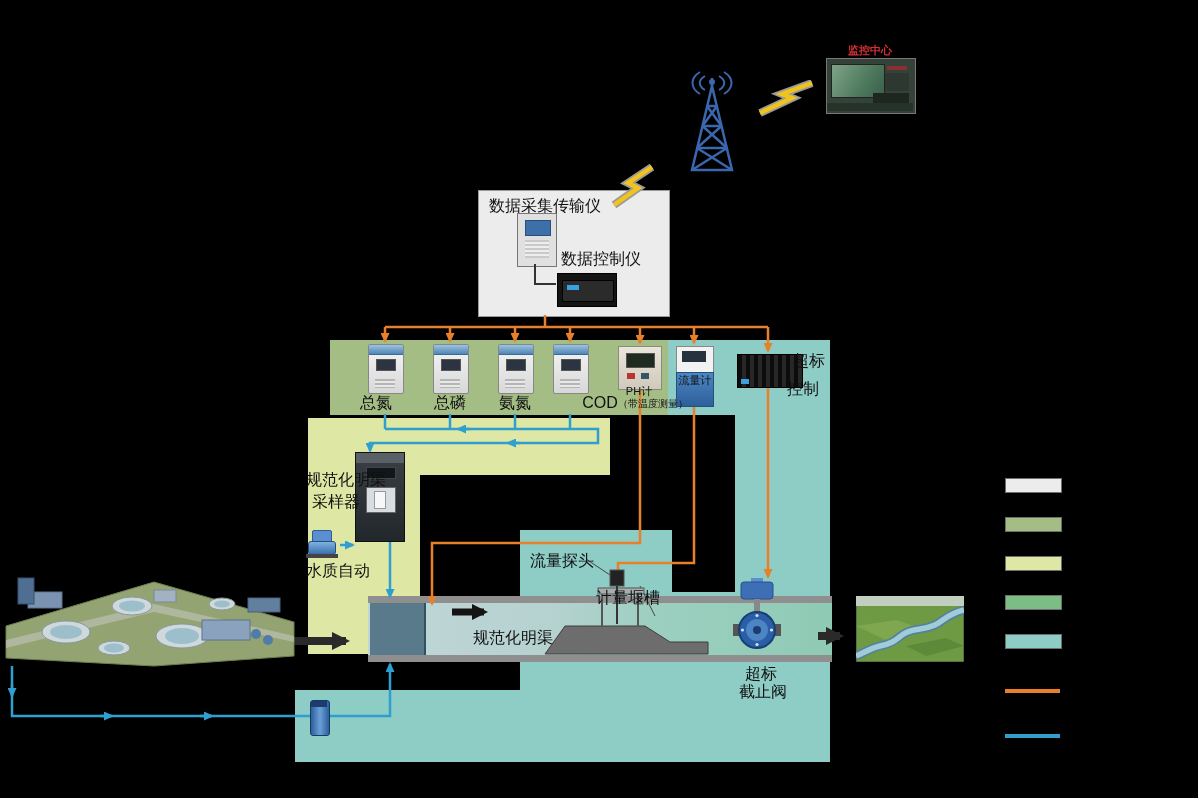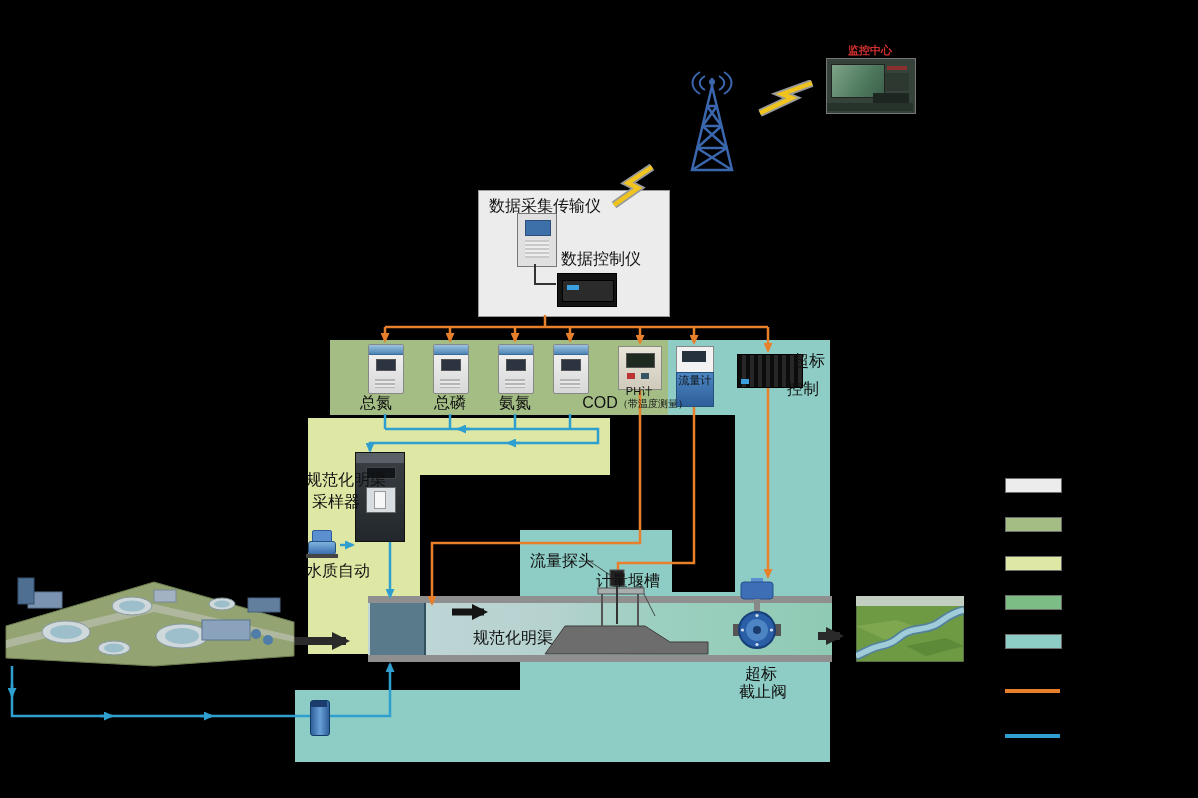--- a/index.html
+++ b/index.html
@@ -213,21 +213,21 @@
 
   <svg class="abs" style="left:538px;top:558px;z-index:4" width="300" height="104">
     <path d="M7,96 L27,68 L107,68 L132,84 L170,84 L170,96 Z" fill="#6d6d6d" stroke="#3e3e3e"></path>
     <line x1="64" y1="36" x2="64" y2="68" stroke="#555" stroke-width="2"></line>
     <line x1="100" y1="36" x2="100" y2="68" stroke="#555" stroke-width="2"></line>
     <rect x="60" y="30" width="46" height="6" fill="#a8adad" stroke="#555"></rect>
     <rect x="72" y="12" width="14" height="16" fill="#222" stroke="#555"></rect>
     <line x1="79" y1="28" x2="79" y2="66" stroke="#333" stroke-width="2"></line>
   </svg>
   <div class="lbl" style="left:530px;top:551px">流量探头</div>
-  <div class="lbl" style="left:596px;top:571px">计量堰槽</div>
+  <div class="lbl" style="left:596px;top:588px">计量堰槽</div>
 
   <svg class="abs" style="left:727px;top:578px;z-index:5" width="60" height="92">
     <rect x="24" y="0" width="12" height="6" fill="#5b8fd0"></rect>
     <rect x="14" y="4" width="32" height="17" rx="3" fill="#3e6fb6" stroke="#24508c"></rect>
     <rect x="27" y="21" width="6" height="14" fill="#888"></rect>
     <rect x="6" y="46" width="8" height="12" fill="#555"></rect>
     <rect x="46" y="46" width="8" height="12" fill="#555"></rect>
     <circle cx="30" cy="52" r="18" fill="#2a5ea6" stroke="#173f78" stroke-width="2"></circle>
     <circle cx="30" cy="52" r="11" fill="#4d84c4"></circle>
     <circle cx="30" cy="52" r="4" fill="#1c3c6e"></circle>

